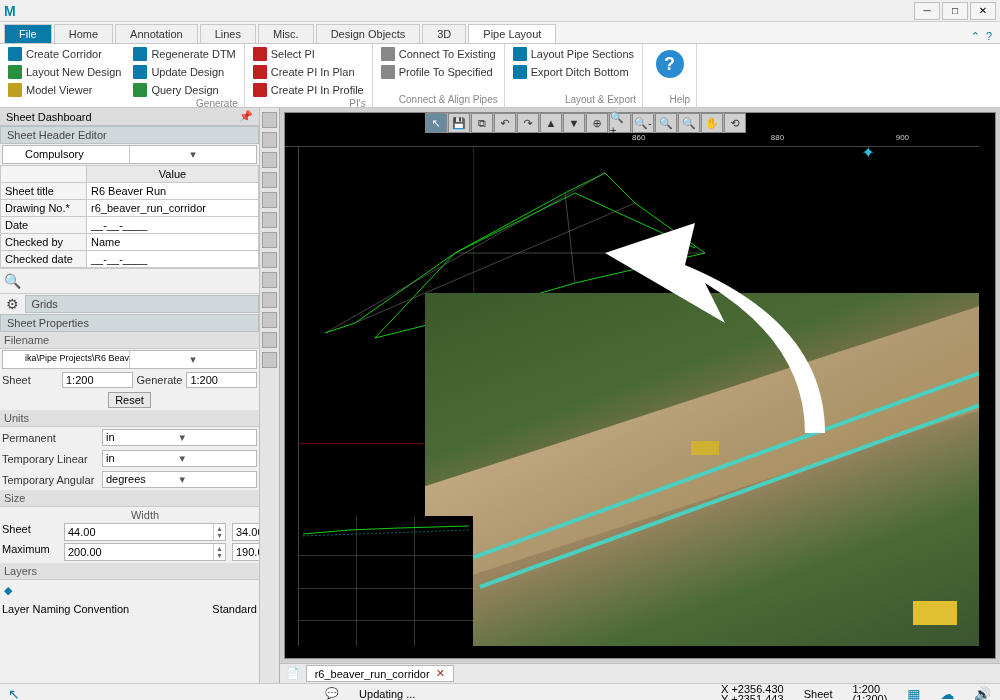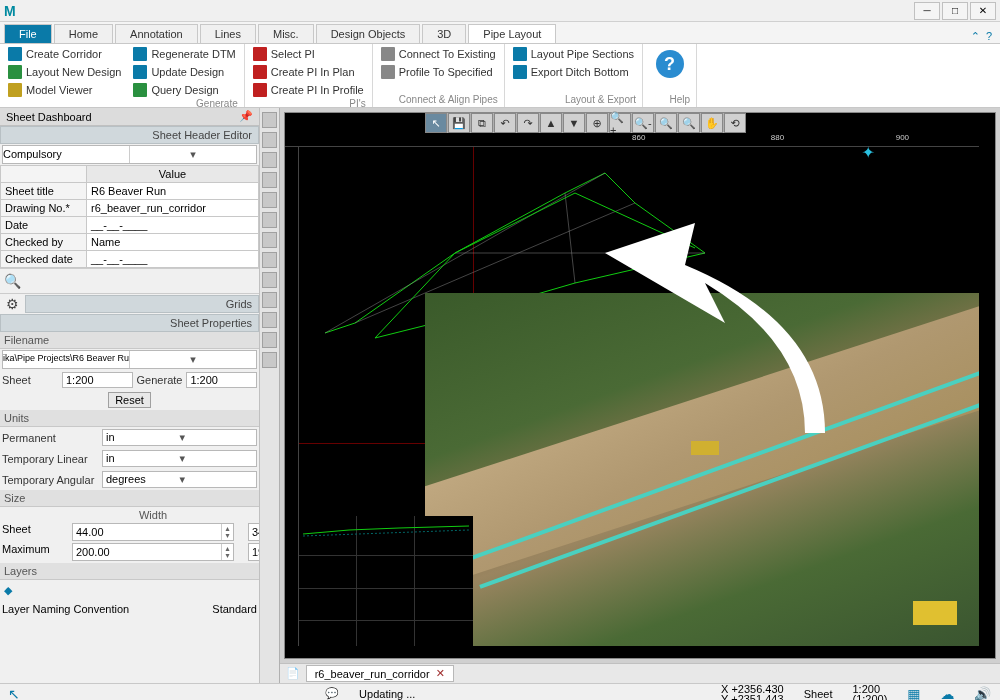--- a/index.html
+++ b/index.html
@@ -23,42 +23,42 @@
 .ritem .ic.g{background:#2a9040}
 .ritem .ic.y{background:#c0a020}
 .ritem .ic.gray{background:#888}
 .rgroup .label{text-align:right;color:#888;font-size:10px}
 .rgroup.help .qmark{width:28px;height:28px;border-radius:50%;background:#2a8cd0;color:#fff;display:flex;align-items:center;justify-content:center;font-size:18px;font-weight:bold;margin:4px auto}
 
 .main{display:flex;height:575px}
 .sidebar{width:260px;background:#f0f0f0;border-right:1px solid #c0c0c0;display:flex;flex-direction:column;overflow:hidden}
 .panelhdr{background:#dcdcdc;padding:2px 6px;font-weight:normal;border-bottom:1px solid #c0c0c0;display:flex;align-items:center}
 .panelhdr .pin{margin-left:auto;color:#666}
-.subhdr{background:#d0d8dc;padding:2px 6px;text-align:right;border:1px solid #b8c0c4;color:#444}
+.subhdr{background:#d0d8dc;padding:2px 6px;text-align:left;border:1px solid #b8c0c4;color:#444}
 .dd{display:flex;border:1px solid #b8b8b8;background:#fff;margin:1px 2px}
-.dd span{flex:1;padding:2px 0}
+.dd span{flex:1;padding:2px 22px}
 .dd .arw{width:14px;text-align:center;border-left:1px solid #ccc;color:#555}
 .proptbl{width:100%;border-collapse:collapse}
 .proptbl td{border:1px solid #c8c8c8;padding:2px 4px;background:#fff}
 .proptbl td:first-child{width:86px;background:#f4f4f4}
 .proptbl .colhdr{text-align:center;background:#e8e8e8}
 .toolrow{display:flex;gap:6px;padding:4px;align-items:center;border-top:1px solid #ccc;border-bottom:1px solid #ccc}
 .toolrow .ic{font-size:14px;color:#0a7aa8}
 .seclbl{background:#e0e0e0;padding:2px 4px;color:#555;border-bottom:1px solid #c8c8c8}
 .frow{display:flex;align-items:center;gap:4px;padding:2px 2px}
 .frow label{min-width:56px;color:#333}
 .frow input,.frow .sel{border:1px solid #b8b8b8;padding:1px 3px;background:#fff;flex:1;min-width:0}
 .sel{display:flex}
 .sel span{flex:1}
 .sel .arw{color:#555}
 .spin{display:flex;border:1px solid #b8b8b8;background:#fff}
 .spin input{flex:1;border:none;padding:1px 3px;min-width:0}
 .spin .sb{width:12px;font-size:8px;text-align:center;border-left:1px solid #ccc;color:#666;line-height:7px;padding:1px 0}
 .btn{border:1px solid #a0a0a0;background:#e8e8e8;padding:1px 6px}
-.sizegrid{display:grid;grid-template-columns:56px 1fr 1fr;gap:2px 14px;padding:2px}
+.sizegrid{display:grid;grid-template-columns:56px 1fr 1fr;gap:2px 6px;padding:2px}
 .sizegrid .hdr{text-align:center;color:#555}
 
 .canvas-wrap{flex:1;display:flex;background:#d0d0d0}
 .vtoolbar{width:20px;background:#e4e4e4;border-right:1px solid #b0b0b0;display:flex;flex-direction:column;gap:4px;padding:4px 2px}
 .vtoolbar span{height:16px;background:#c8c8c8;border:1px solid #a0a0a0}
 .viewport{flex:1;position:relative;background:#000;margin:4px;border:1px solid #888}
 .vp-toolbar{position:absolute;top:0;left:140px;height:20px;display:flex;background:#b0b0b0;gap:1px}
 .vp-toolbar span{width:22px;height:20px;background:#d0d0d0;border:1px solid #888;display:flex;align-items:center;justify-content:center;font-size:11px;color:#333}
 .ruler-h{position:absolute;top:20px;left:0;right:16px;height:14px;background:#000;border-bottom:1px solid #444}
 .ruler-h .tick{position:absolute;top:0;color:#ccc;font-size:8px}

